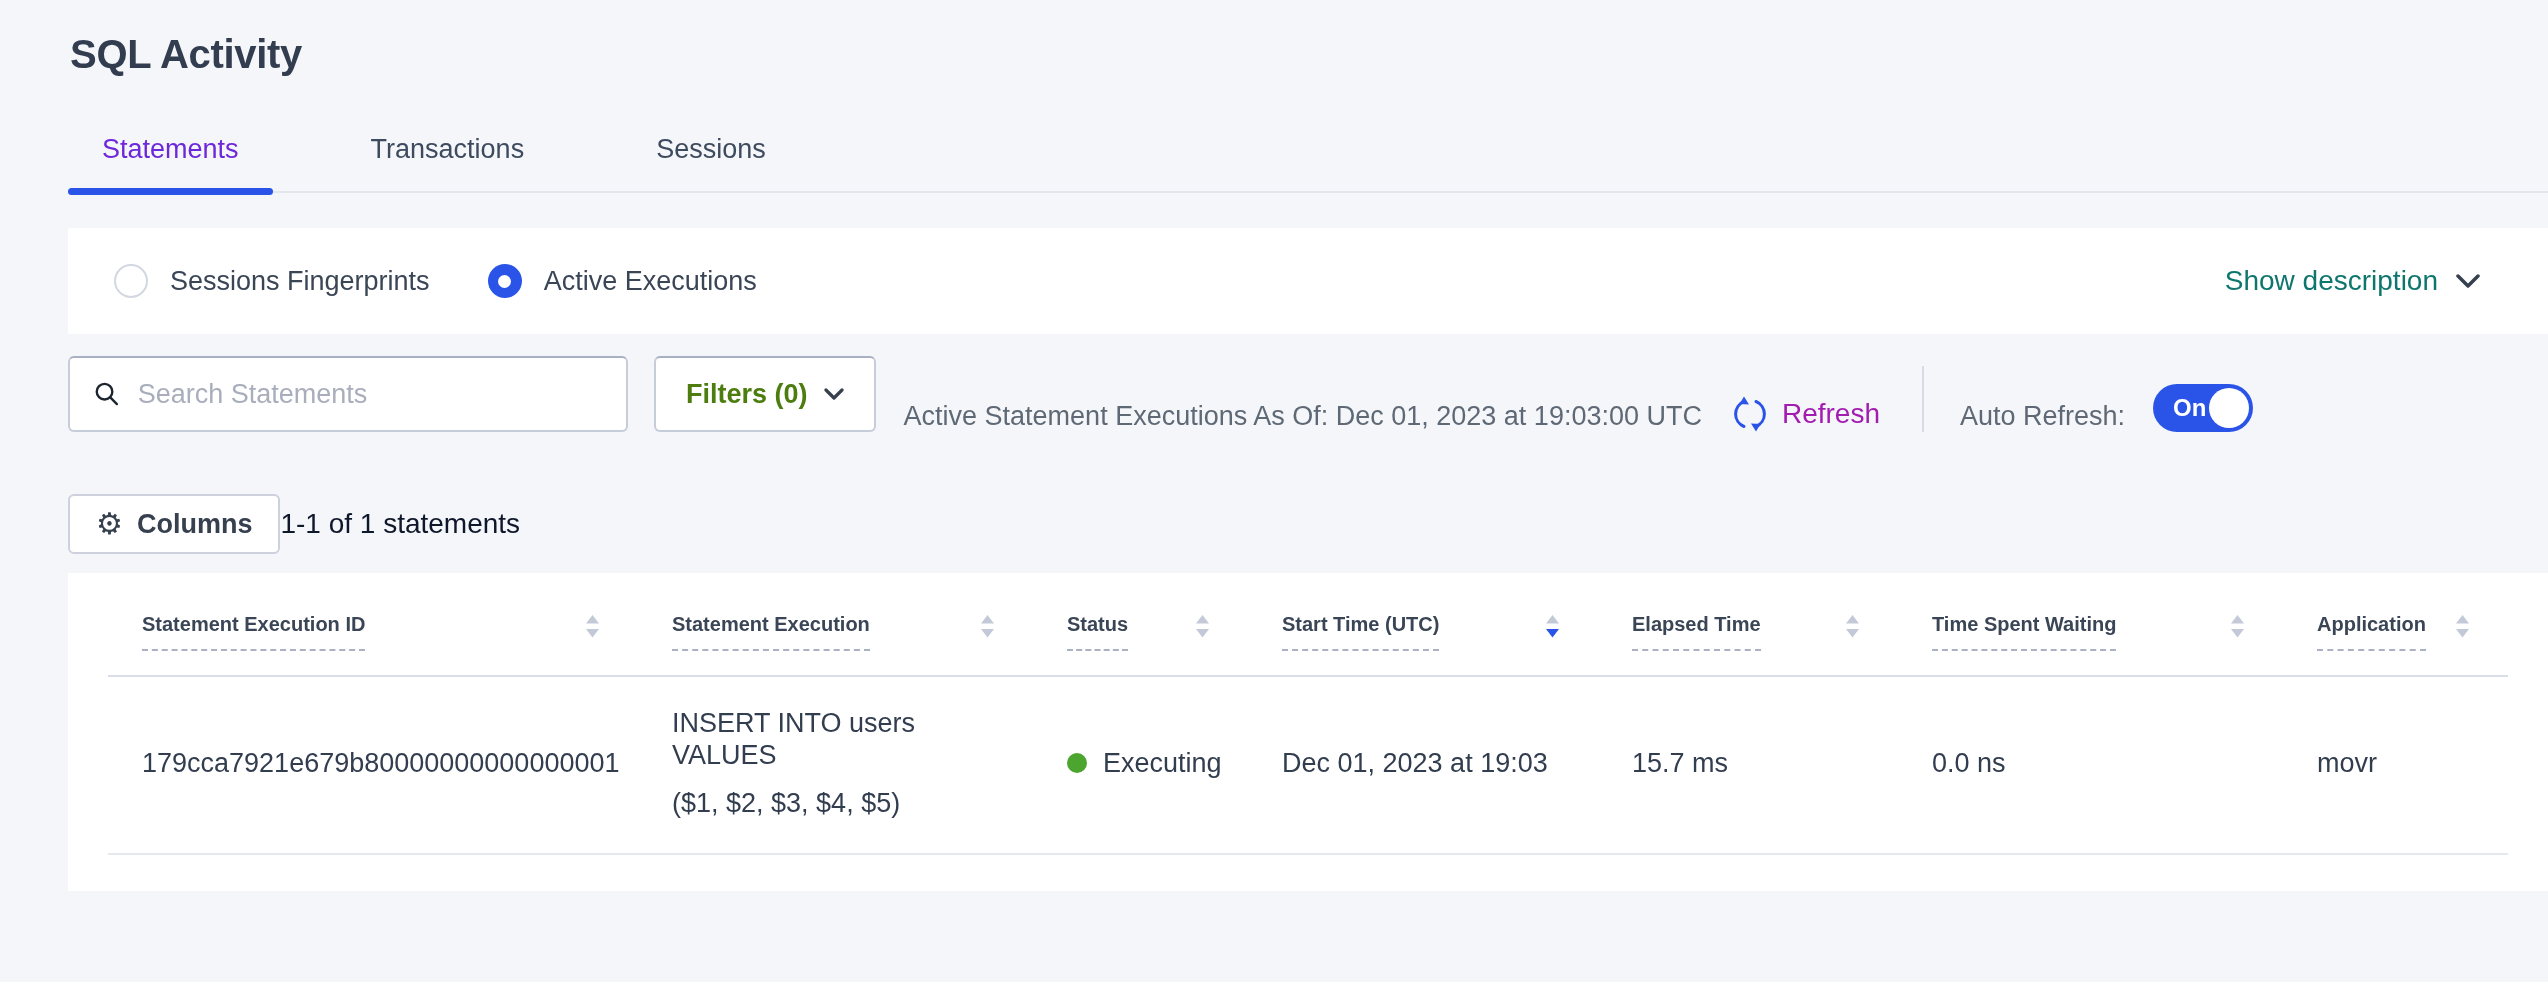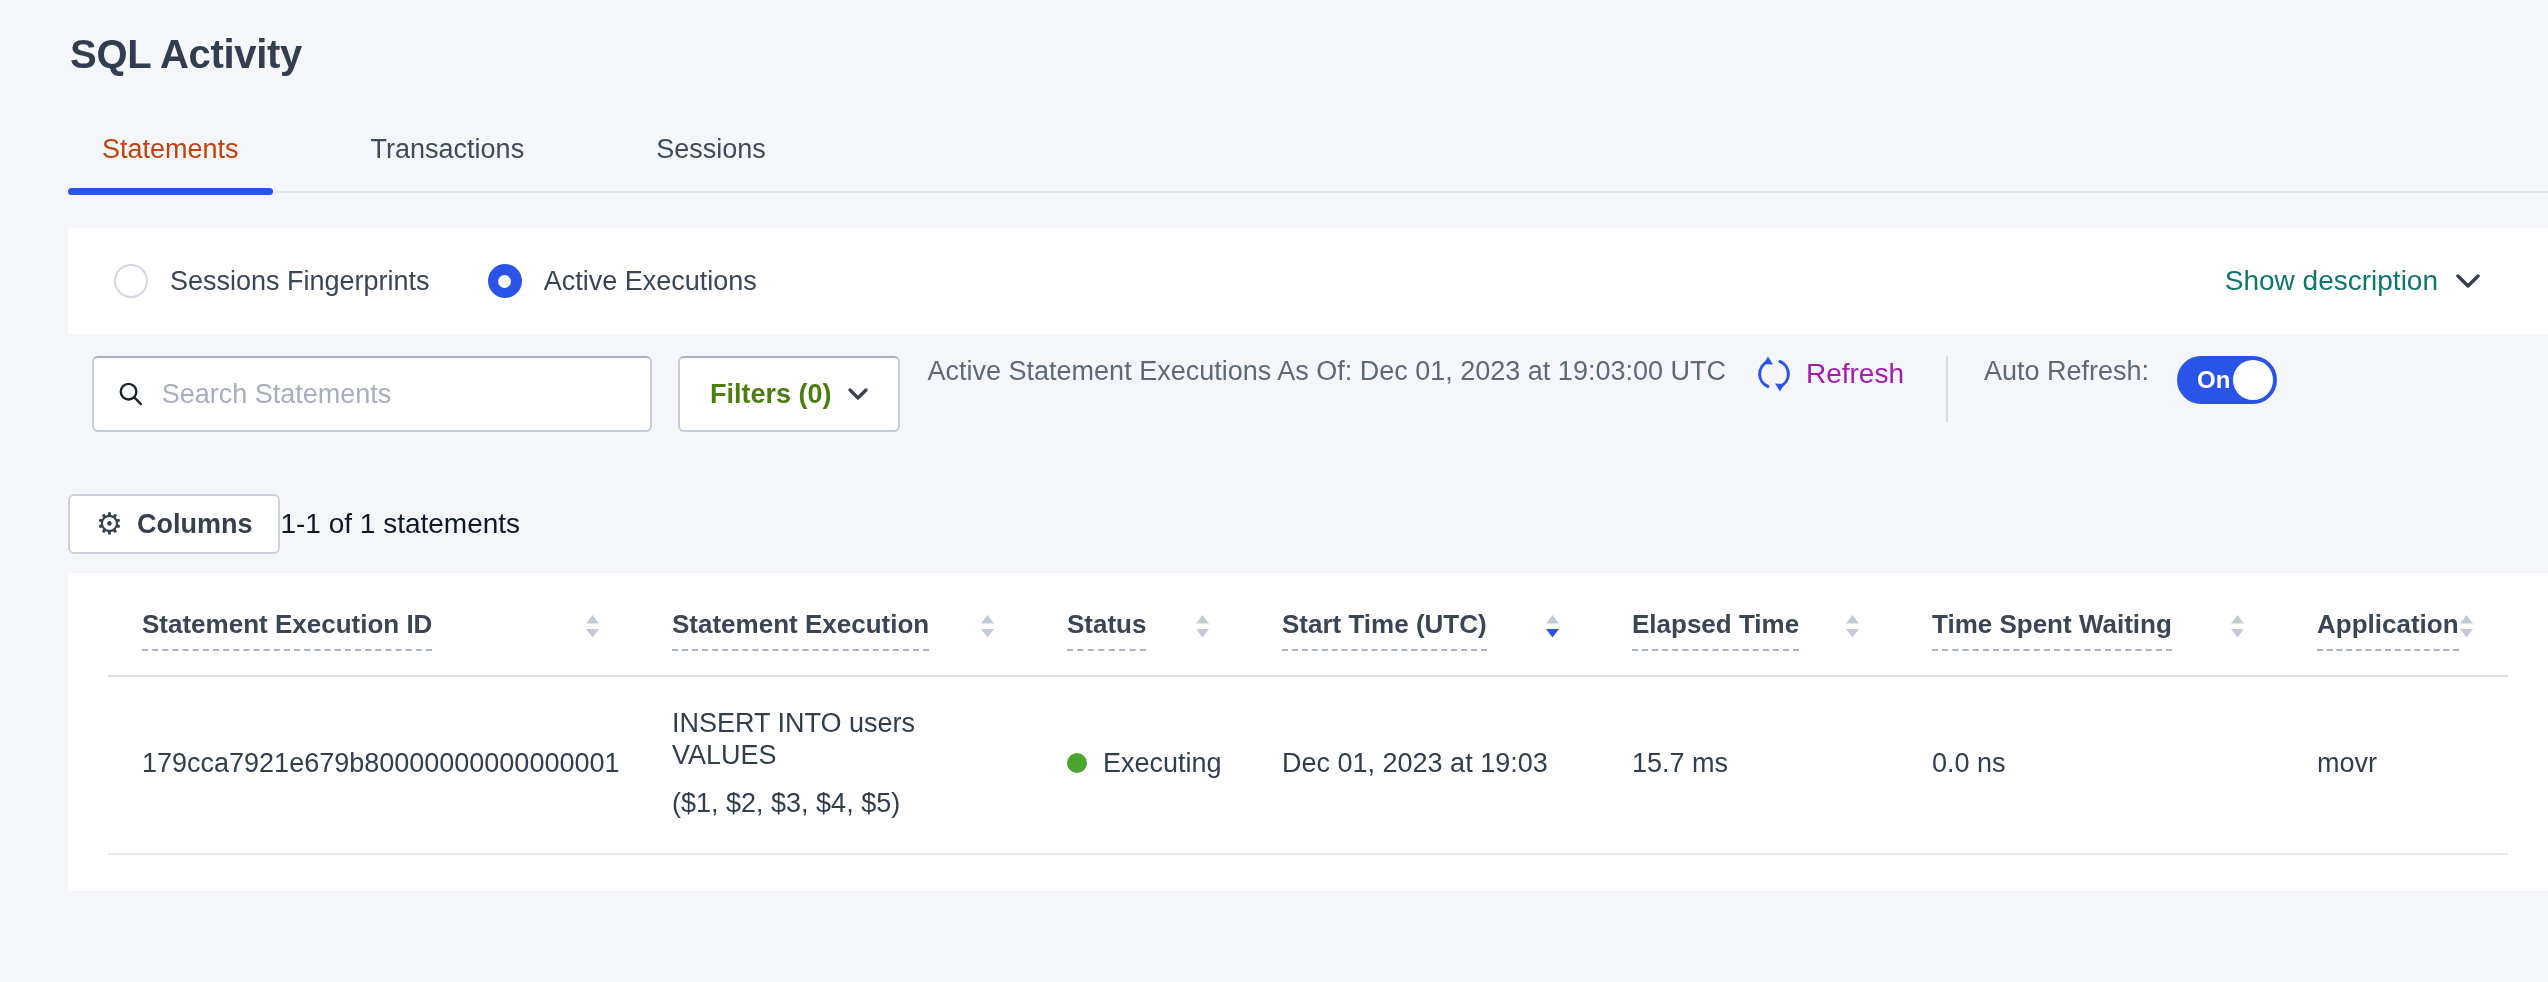--- a/index.html
+++ b/index.html
@@ -26,21 +26,21 @@
     border-bottom: 2px solid #e2e6ed;
   }
   .tab {
     font-size: 27px;
     color: #3e4b5e;
     padding: 0 34px 26px 34px;
     position: relative;
     cursor: pointer;
     line-height: 32px;
   }
-  .tab.active { color: #c2410c; }
+  .tab.active { color: #6d28d9; }
   .tab.active::after {
     content: "";
     position: absolute;
     left: 0; right: 0; bottom: -4px;
     height: 7px;
     background: #2a54e8;
     border-radius: 4px;
   }
   
   .radio-strip {
@@ -76,24 +76,24 @@
     border-radius: 50%;
     background: #fff;
   }
   .radio-label { font-size: 27px; color: #3a4556; }
   .show-desc {
     display: flex; align-items: center; gap: 18px;
     font-size: 28px; color: #0f766e; cursor: pointer;
   }
   
   .toolbar {
-    margin-left: 92px;
+    margin-left: 68px;
     margin-top: 22px;
     display: flex;
-    align-items: flex-start;
+    align-items: flex-end;
     height: 76px;
   }
   .search-box {
     width: 560px; height: 76px;
     background: #fff;
     border: 2px solid #c6ccd9;
     border-top-color: #a9b0c3;
     border-radius: 6px;
     display: flex; align-items: center;
     padding: 0 10px 0 24px;
@@ -169,21 +169,21 @@
     border-bottom: 2px solid #d9dee9;
   }
   .th {
     display: flex;
     justify-content: space-between;
     align-items: flex-start;
     padding: 0 38px 24px 34px;
     cursor: pointer;
   }
   .th-label {
-    font-size: 26px; font-weight: 700; color: #3a4556;
+    font-size: 20px; font-weight: 700; color: #3a4556;
     border-bottom: 2px dashed #a9b1c3;
     padding-bottom: 10px;
     line-height: 30px;
     white-space: nowrap;
   }
   .sort-icon { margin-top: 6px; flex: 0 0 auto; }
   .trow {
     border-bottom: 2px solid #e4e8ef;
     padding: 30px 0 34px 0;
     font-size: 27px;

